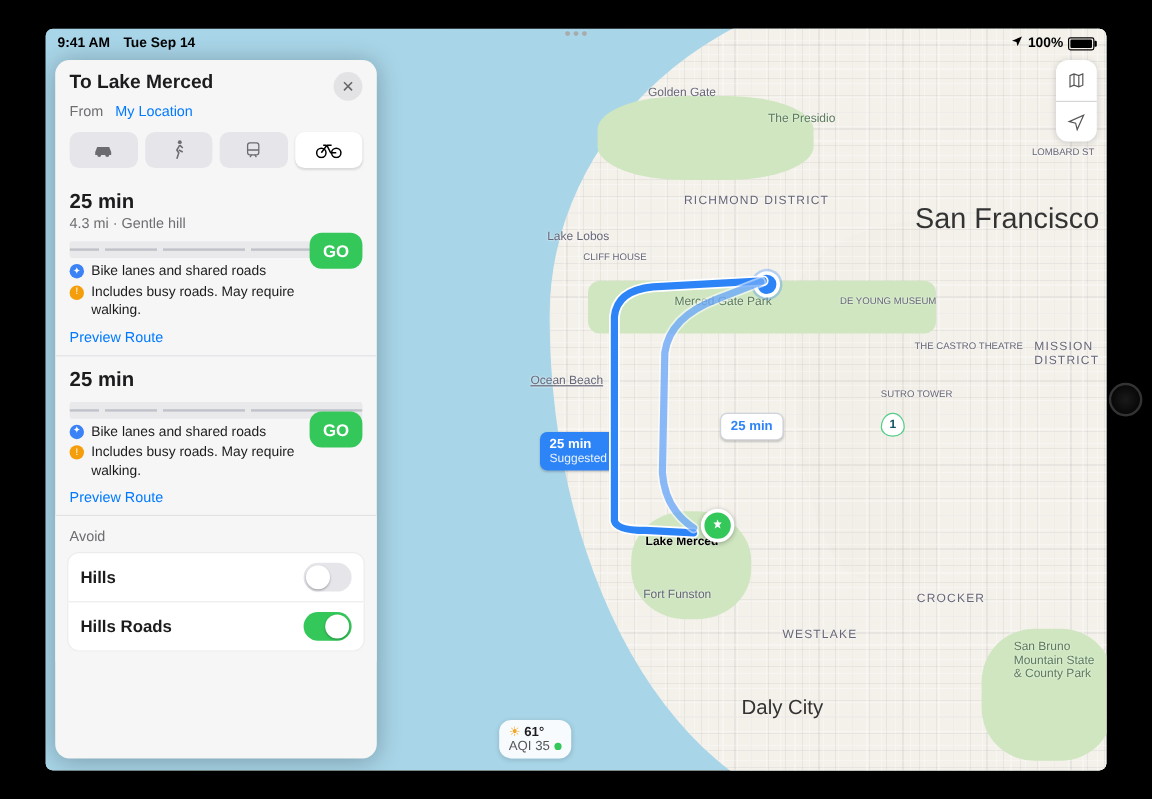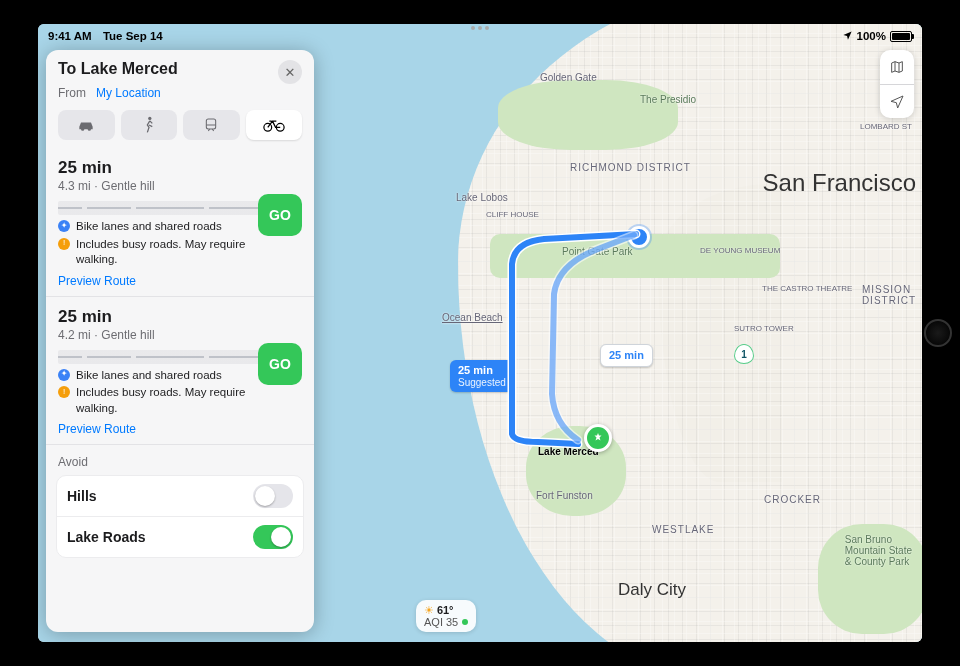--- a/index.html
+++ b/index.html
@@ -186,21 +186,21 @@
     background:linear-gradient(90deg,#bfc2c9 0 10%, transparent 10% 12%, #bfc2c9 12% 30%, transparent 30% 32%, #bfc2c9 32% 60%, transparent 60% 62%, #bfc2c9 62% 100%);
   }
   .route-notes { font-size:11.5px; line-height:1.35; margin-top:2px; padding-right:54px; }
   .note-row { display:flex; align-items:flex-start; gap:6px; margin-bottom:2px; }
   .dot { width:12px; height:12px; border-radius:50%; flex:none; display:inline-flex; align-items:center; justify-content:center; margin-top:1px; font-size:8px; color:#fff; }
   .dot.blue { background:#3b82f6; }
   .dot.orange { background:#f59e0b; }
   .go-btn {
     position:absolute; right:12px; top:46px;
     background:var(--ios-green); color:#fff; border:none; border-radius:10px;
-    width:44px; height:42px; font-size:14px; font-weight:700; cursor:pointer;
+    width:44px; height:30px; font-size:14px; font-weight:700; cursor:pointer;
   }
   .preview { color:var(--ios-blue); font-size:12px; margin-top:6px; cursor:pointer; }
 
   .avoid-section {
     background:var(--panel-bg); border-top:1px solid #e3e3e6;
     padding:6px 0 8px;
   }
   .avoid-header { font-size:12px; color:var(--muted); padding:4px 12px 6px; }
   .avoid-list {
     background:#fff; border-radius:10px; margin:0 10px; overflow:hidden;
@@ -270,21 +270,21 @@
       <div class="park" style="left:488px; top:402px; width:100px; height:90px; border-radius:46%;"></div>
       <div class="park" style="left:780px; top:500px; width:110px; height:110px;"></div>
 
       <div class="city" style="right:6px; top:145px; font-size:24px;">San Francisco</div>
       <div class="city" style="left:580px; top:556px; font-size:17px;">Daly City</div>
       <div class="map-label" style="left:502px; top:48px;">Golden Gate</div>
       <div class="map-label" style="left:602px; top:70px; color:#5a7a5a;">The Presidio</div>
       <div class="map-label" style="left:532px; top:138px; letter-spacing:1px;">RICHMOND DISTRICT</div>
       <div class="map-label" style="left:418px; top:168px;">Lake Lobos</div>
       <div class="map-label" style="left:448px; top:186px; font-size:8px;">CLIFF HOUSE</div>
-      <div class="map-label" style="left:524px; top:222px; color:#5a7a5a;">Point Gate Park</div>
+      <div class="map-label" style="left:524px; top:222px; color:#5a7a5a;">Merced Gate Park</div>
       <div class="map-label" style="left:404px; top:288px;text-decoration:underline;">Ocean Beach</div>
       <div class="map-label" style="right:6px; top:260px; white-space:pre; text-align:left; letter-spacing:1px;">MISSION
 DISTRICT</div>
       <div class="map-label" style="left:500px; top:422px; font-weight:600; color:#000;">Lake Merced</div>
       <div class="map-label" style="left:498px; top:466px;">Fort Funston</div>
       <div class="map-label" style="left:614px; top:500px; letter-spacing:1px;">WESTLAKE</div>
       <div class="map-label" style="left:726px; top:470px; letter-spacing:1px;">CROCKER</div>
       <div class="map-label" style="right:10px; top:510px; color:#5a7a5a; white-space:pre;">San Bruno
 Mountain State
 &amp; County Park</div>
@@ -394,21 +394,20 @@
                 <span class="dot orange">!</span>
                 <span>Includes busy roads. May require walking.</span>
               </div>
           </div>
           <button class="go-btn">GO</button>
           <div class="preview">Preview Route</div>
         </div>
 
         <div class="route-card">
           <div class="route-time">25 min</div>
-          <div class="route-sub">4.2 mi · Gentle hill</div>
           <div class="elevation"></div>
           <div class="route-notes">
             <div class="note-row">
                 <span class="dot blue">✦</span>
                 <span>Bike lanes and shared roads</span>
               </div>
             <div class="note-row">
                 <span class="dot orange">!</span>
                 <span>Includes busy roads. May require walking.</span>
               </div>
@@ -420,21 +419,21 @@
         <div class="avoid-section">
           <div class="avoid-header">Avoid</div>
           <div class="avoid-list">
             <div class="avoid-row">
               <span>Hills</span>
               <button class="switch">
                   <span class="knob"></span>
                 </button>
             </div>
             <div class="avoid-row">
-              <span>Lake Roads</span>
+              <span>Hills Roads</span>
               <button class="switch on">
                   <span class="knob"></span>
                 </button>
             </div>
           </div>
         </div>
       </div>
     </div>
 
   </div>

